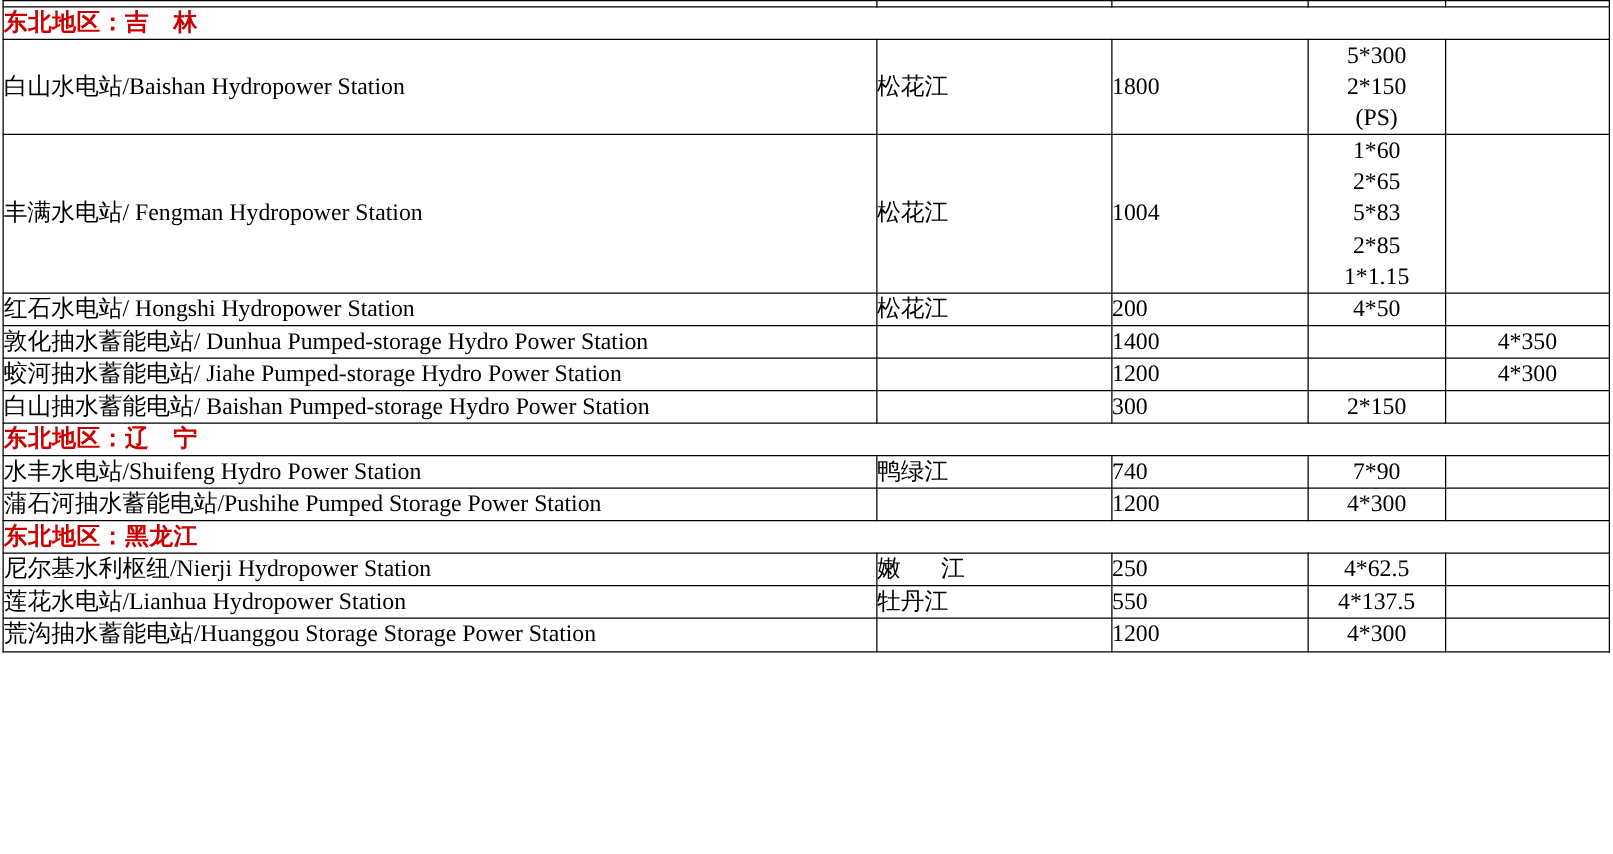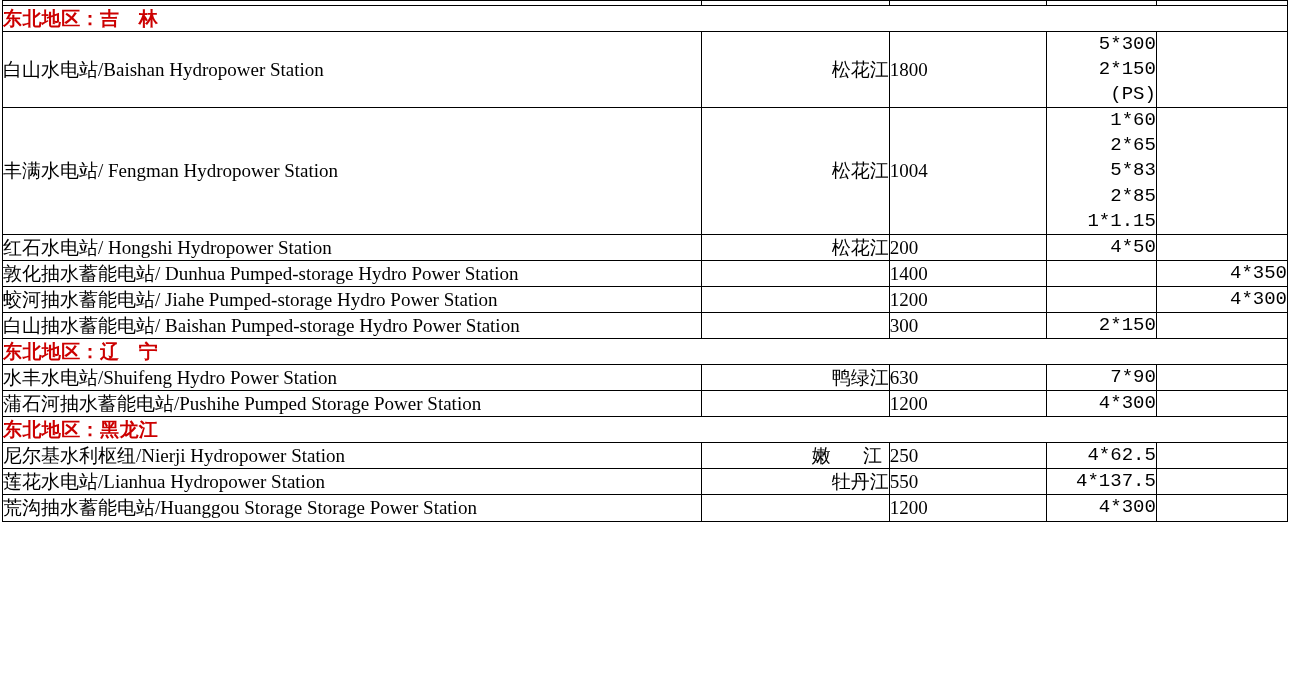--- a/index.html
+++ b/index.html
@@ -39,31 +39,31 @@
   col.c-units  { width: 110px; }
   col.c-ps     { width: 131px; }
 
   td.name {
     text-align: left;
     padding: 3px 2px 3px 8px;
     font-size: 19.5px;
     margin-left: 16px;
   }
   td.river {
-    text-align: right;
+    text-align: left;
     font-size: 19.5px;
   }
   td.cap {
     text-align: left;
     font-size: 19.5px;
   }
   td.units, td.ps {
-    text-align: right;
+    text-align: center;
     padding-left: 7px;
-    font-family: Liberation Mono, monospace;
+    font-family: Liberation Serif, serif;
     font-size: 17.5px;
     line-height: 1.42;
   }
   td.section {
     color: #cc0000;
     font-weight: bold;
     font-size: 19.5px;
     padding: 2px 2px 2px 8px;
     font-family: "Liberation Serif", serif;
     letter-spacing: 0.4px;
@@ -190,21 +190,21 @@
           <td class="ps">
             <div class="ps-lines"></div>
           </td>
         </tr>
         <tr>
           <td class="section" colspan="5">东北地区：辽　宁</td>
         </tr>
         <tr>
           <td class="name">水丰水电站/Shuifeng Hydro Power Station</td>
           <td class="river">鸭绿江</td>
-          <td class="cap">630</td>
+          <td class="cap">740</td>
           <td class="units">
             <div class="units-lines">
               <span>7*90</span>
             </div>
           </td>
           <td class="ps">
             <div class="ps-lines"></div>
           </td>
         </tr>
         <tr>

